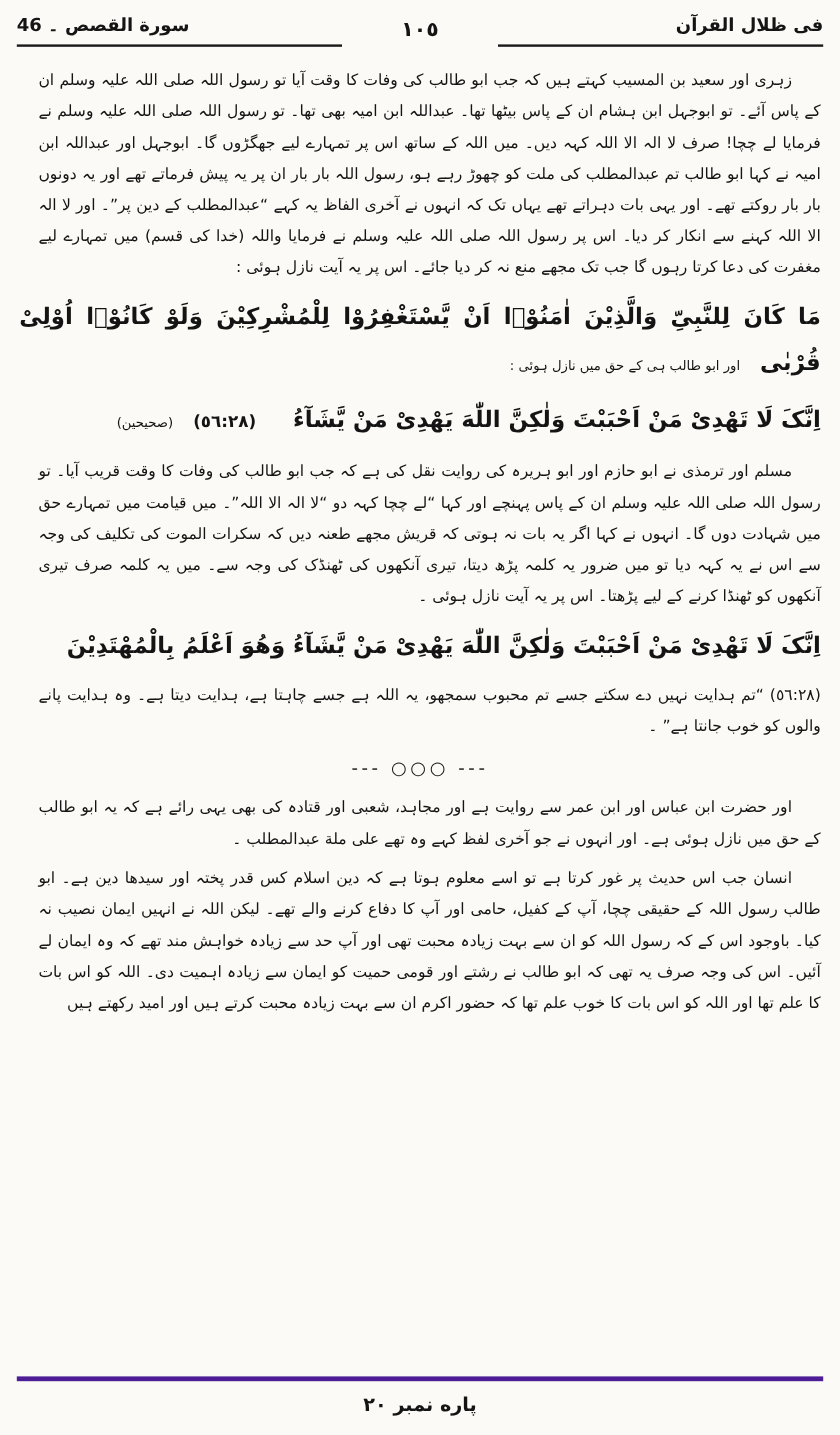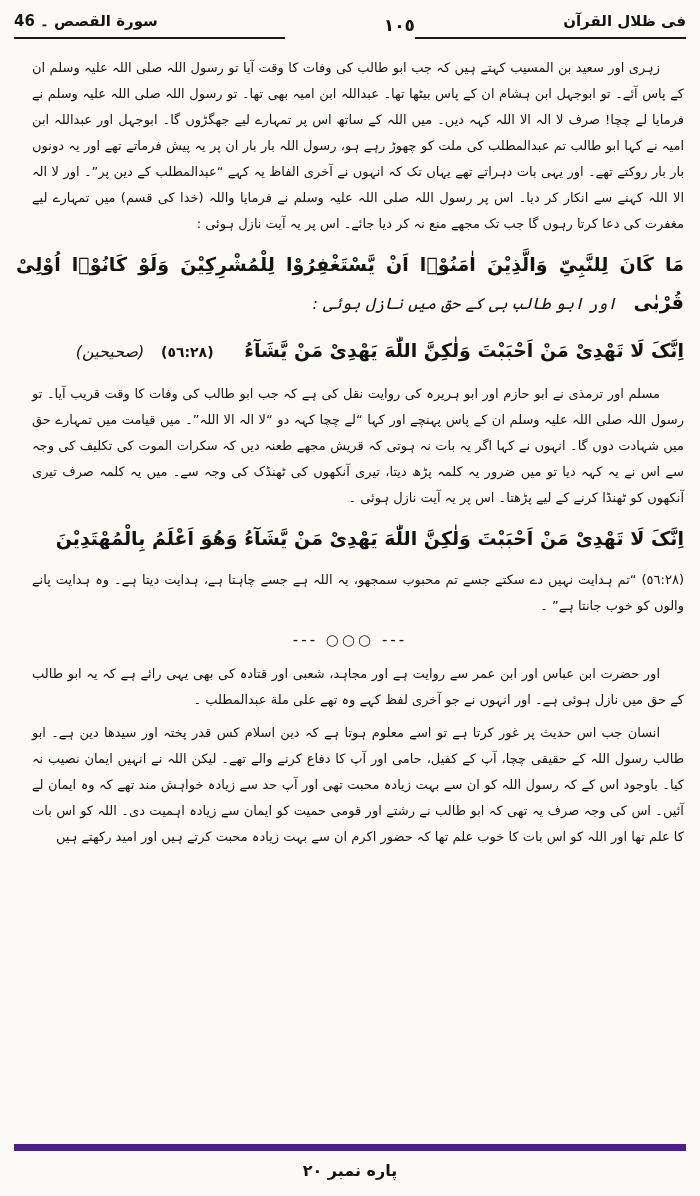--- a/index.html
+++ b/index.html
@@ -7,33 +7,33 @@
     width:700px;height:1196px;margin:0 auto;box-sizing:border-box;
     background:#fbfaf6;color:#141414;position:relative;overflow:hidden;
     font-family:"DejaVu Sans",sans-serif;direction:rtl;
     padding:12px 14px 0 14px;
   }
   
   .header{display:flex;align-items:flex-end;}
   .h-side{flex:1;border-bottom:2px solid #1a1a1a;padding-bottom:7px;font-size:15px;font-weight:bold;}
   .h-book{}
   .h-surah{text-align:left;}
-  .h-center{width:130px;font-size:17px;font-weight:bold;padding-bottom:4px;}
+  .h-center{width:130px;text-align:center;font-size:17px;font-weight:bold;padding-bottom:4px;}
   
   .bodytext{padding:16px 2px 0 2px;}
   p.para{margin:0 0 7px 16px;font-size:13px;line-height:26px;text-align:justify;text-indent:24px;}
   p.para.noindent{text-indent:0;}
   .verse{font-size:19px;font-weight:bold;line-height:38px;text-align:justify;margin:8px 0 10px 0;}
-  .verse .small{font-size:16px;font-weight:normal;margin-right:10px;line-height:26px;font-style:italic;}
+  .verse .small{font-size:11px;font-weight:normal;margin-right:10px;line-height:26px;}
   .verse .ref{font-size:14px;font-weight:bold;margin-right:24px;}
   .sep{direction:ltr;text-align:center;font-size:15px;letter-spacing:3px;margin:12px 0;color:#141414;}
   
   .footer{
     position:absolute;left:14px;right:14px;bottom:0;
-    border-top:7px solid #4c1d95;text-align:center;
+    border-top:4px solid #4c1d95;text-align:center;
     font-size:16px;font-weight:bold;padding:10px 0 16px 0;
   }
 </style>
 </head>
 <body>
 
 <div class="page">
 
   <header class="header">
     <div class="h-side h-book">فی ظلال القرآن</div>

